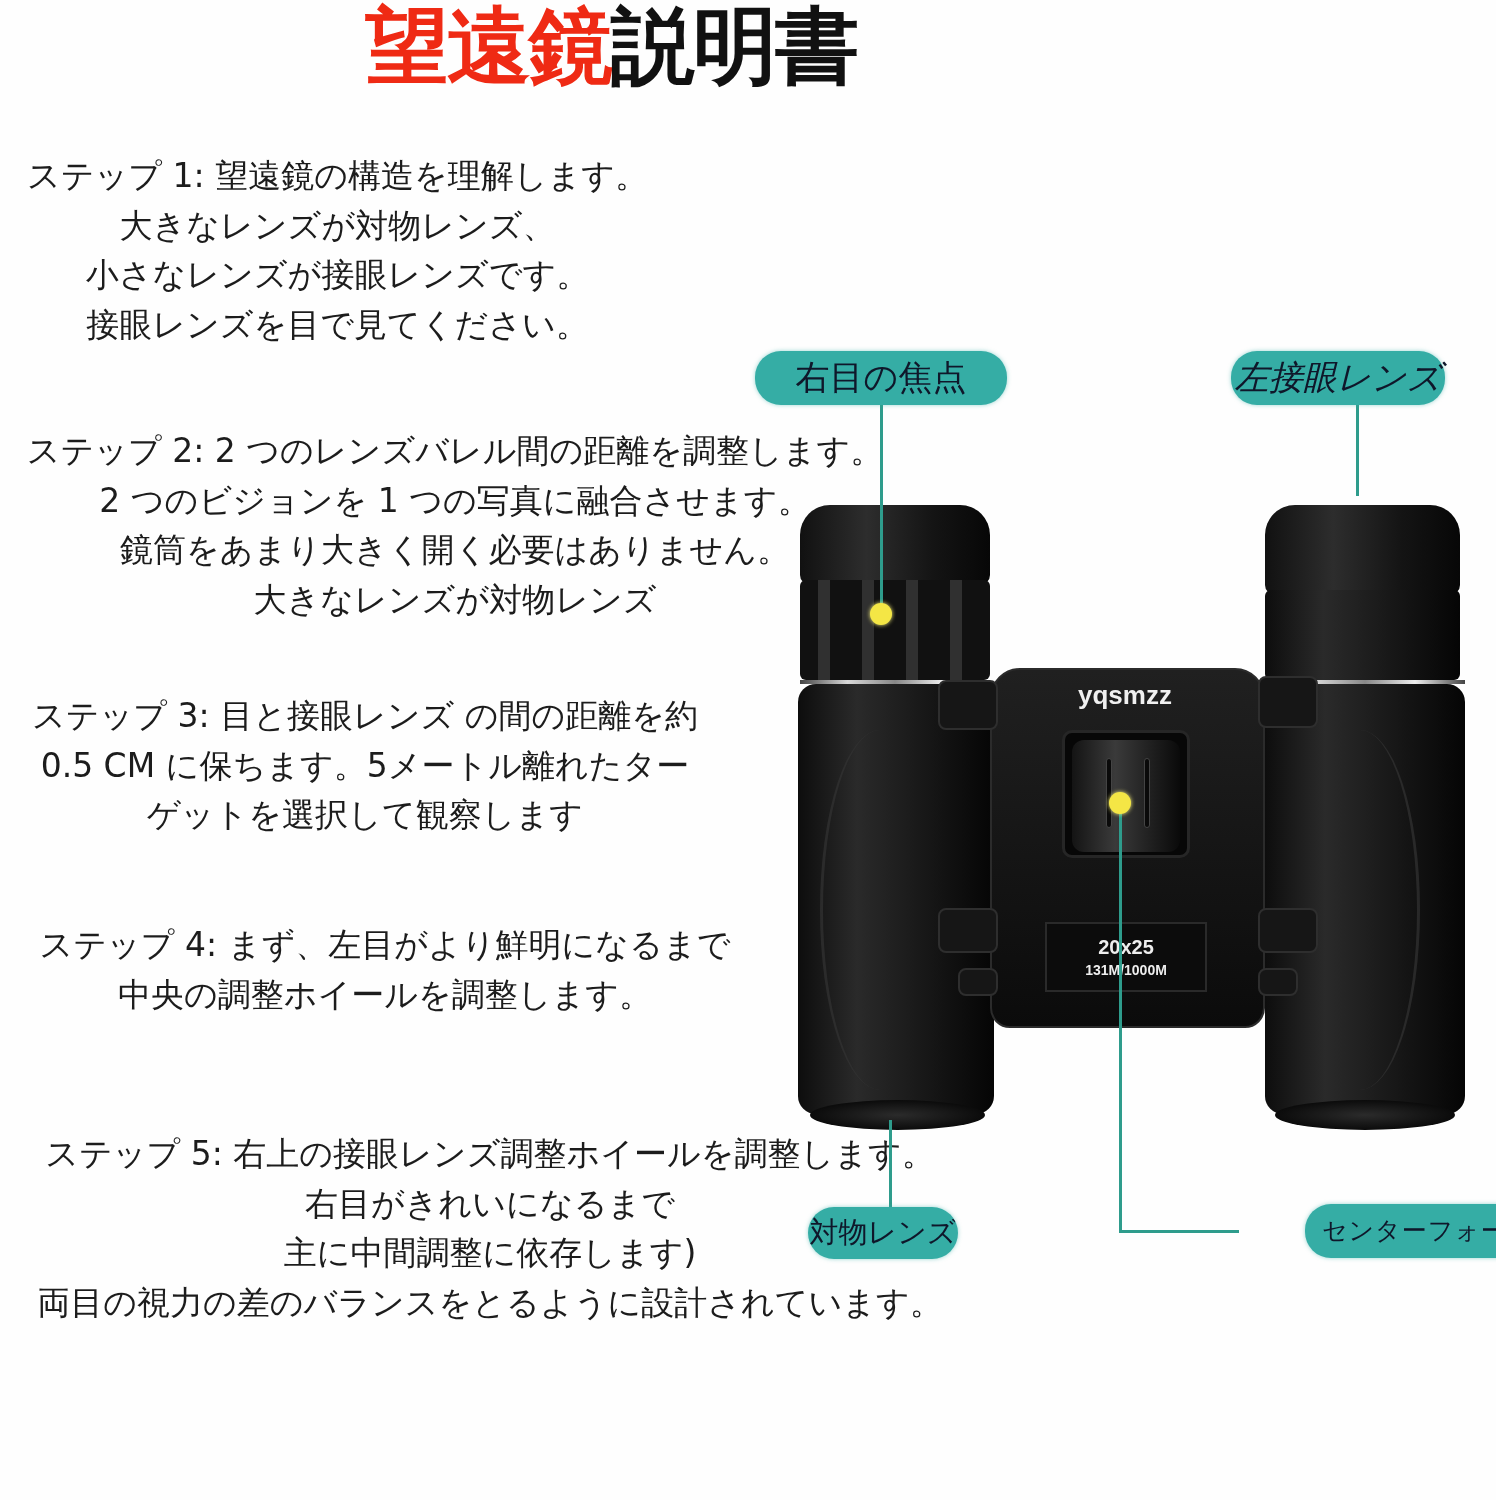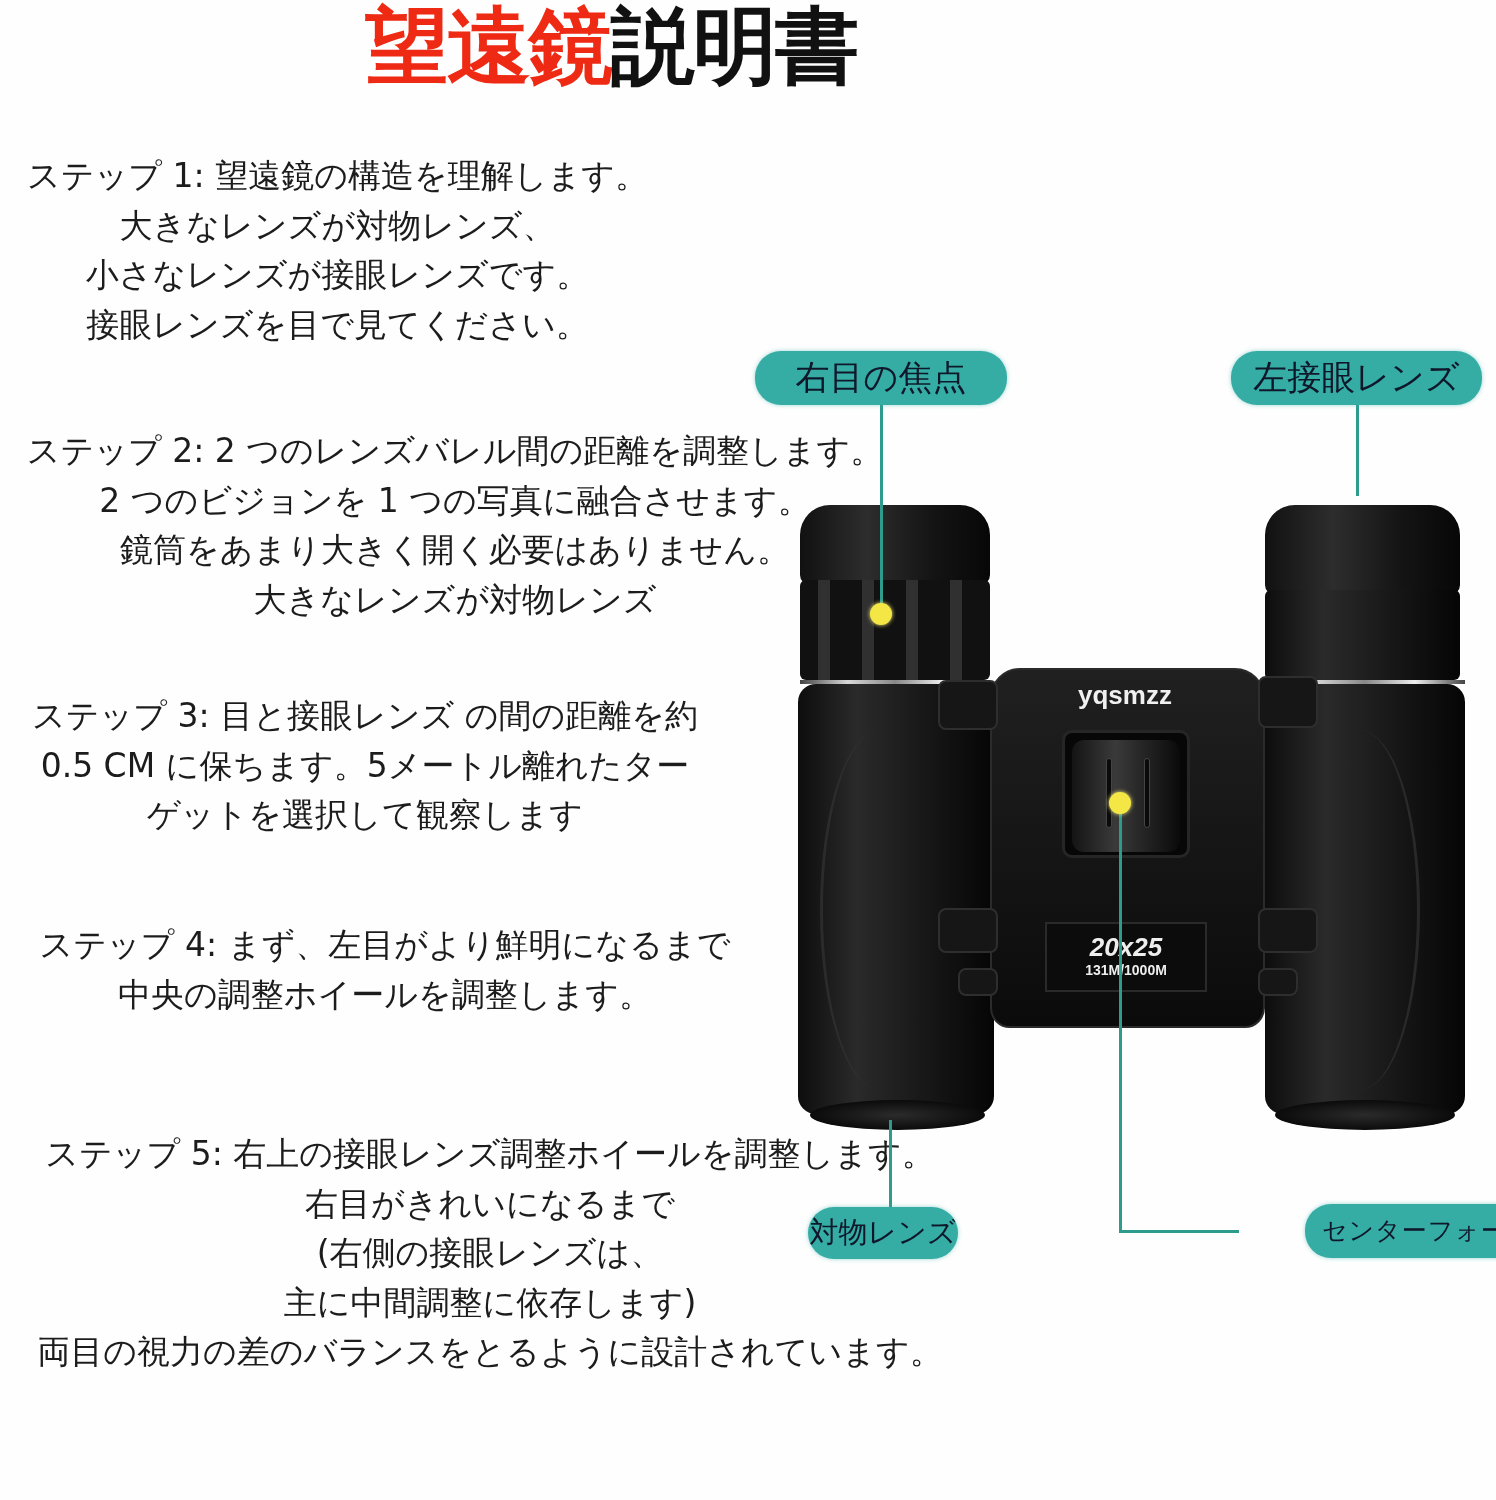--- a/index.html
+++ b/index.html
@@ -61,21 +61,20 @@
 </div>
 
 <div class="step" style="left:0; top:920px; width:770px;">
   <div>ステップ 4: まず、左目がより鮮明になるまで</div>
   <div>中央の調整ホイールを調整します。</div>
 </div>
 
 <div class="step" style="left:0; top:1129px; width:980px;">
   <div>ステップ 5: 右上の接眼レンズ調整ホイールを調整します。</div>
   <div>右目がきれいになるまで</div>
-  <div>(右側の接眼レンズは、</div>
   <div>主に中間調整に依存します)</div>
   <div>両目の視力の差のバランスをとるように設計されています。</div>
 </div>
 
 <div class="bino" style="left:0; top:0; width:1496px; height:1500px; pointer-events:none;">
 
   <div class="cap" style="left:800px; top:505px; width:190px; height:80px;"></div>
   <div class="ring" style="left:800px; top:580px; width:190px; height:100px;"></div>
   <div class="silver" style="left:800px; top:680px; width:190px;"></div>
   <div class="barrel" style="left:798px; top:684px; width:196px; height:430px;"></div>
@@ -98,30 +97,30 @@
   <div class="hinge" style="left:1258px; top:968px; width:40px; height:28px;"></div>
 
   <div class="brand" style="left:1060px; top:680px; width:130px; text-align:center; font-size:26px;">yqsmzz</div>
 
   <div class="wheel-well" style="left:1062px; top:730px; width:128px; height:128px;"></div>
   <div class="wheel" style="left:1072px; top:740px; width:108px; height:112px;"></div>
   <div class="groove" style="left:1106px; top:758px; height:70px;"></div>
   <div class="groove" style="left:1144px; top:758px; height:70px;"></div>
 
   <div class="spec-plate" style="left:1045px; top:922px; width:162px; height:70px; padding-top:8px;">
-    <div style="font-size:26px; line-height:30px;font-style:italic;">20x25</div>
+    <div style="font-size:20px; line-height:30px;">20x25</div>
     <div style="font-size:14px; line-height:16px;">131M/1000M</div>
   </div>
 </div>
 
 <div class="line" style="left:880px; top:404px; width:3px; height:210px;"></div>
 <div class="line" style="left:1356px; top:404px; width:3px; height:92px;"></div>
 <div class="line" style="left:1119px; top:806px; width:3px; height:426px;"></div>
 <div class="line" style="left:1119px; top:1230px; width:120px; height:3px;"></div>
 <div class="line" style="left:889px; top:1120px; width:3px; height:92px;"></div>
 
 <div class="dot" style="left:870px; top:603px;"></div>
 <div class="dot" style="left:1109px; top:792px;"></div>
 
 <div class="pill" style="left:755px; top:351px; width:252px; height:54px; font-size:34px; line-height:52px;">右目の焦点</div>
-<div class="pill" style="left:1231px; top:351px; width:251px; height:54px; font-size:34px; line-height:52px;">左接眼レンズ</div>
+<div class="pill" style="left:1231px; top:351px; width:214px; height:54px; font-size:34px; line-height:52px;font-style:italic;">左接眼レンズ</div>
 <div class="pill" style="left:808px; top:1207px; width:150px; height:52px; font-size:29px; line-height:50px; overflow:hidden;">対物レンズ</div>
 <div class="pill" style="left:1305px; top:1204px; width:272px; height:54px; font-size:25px; line-height:54px; letter-spacing:1px;">センターフォーカス</div>
 
 </body></html>

